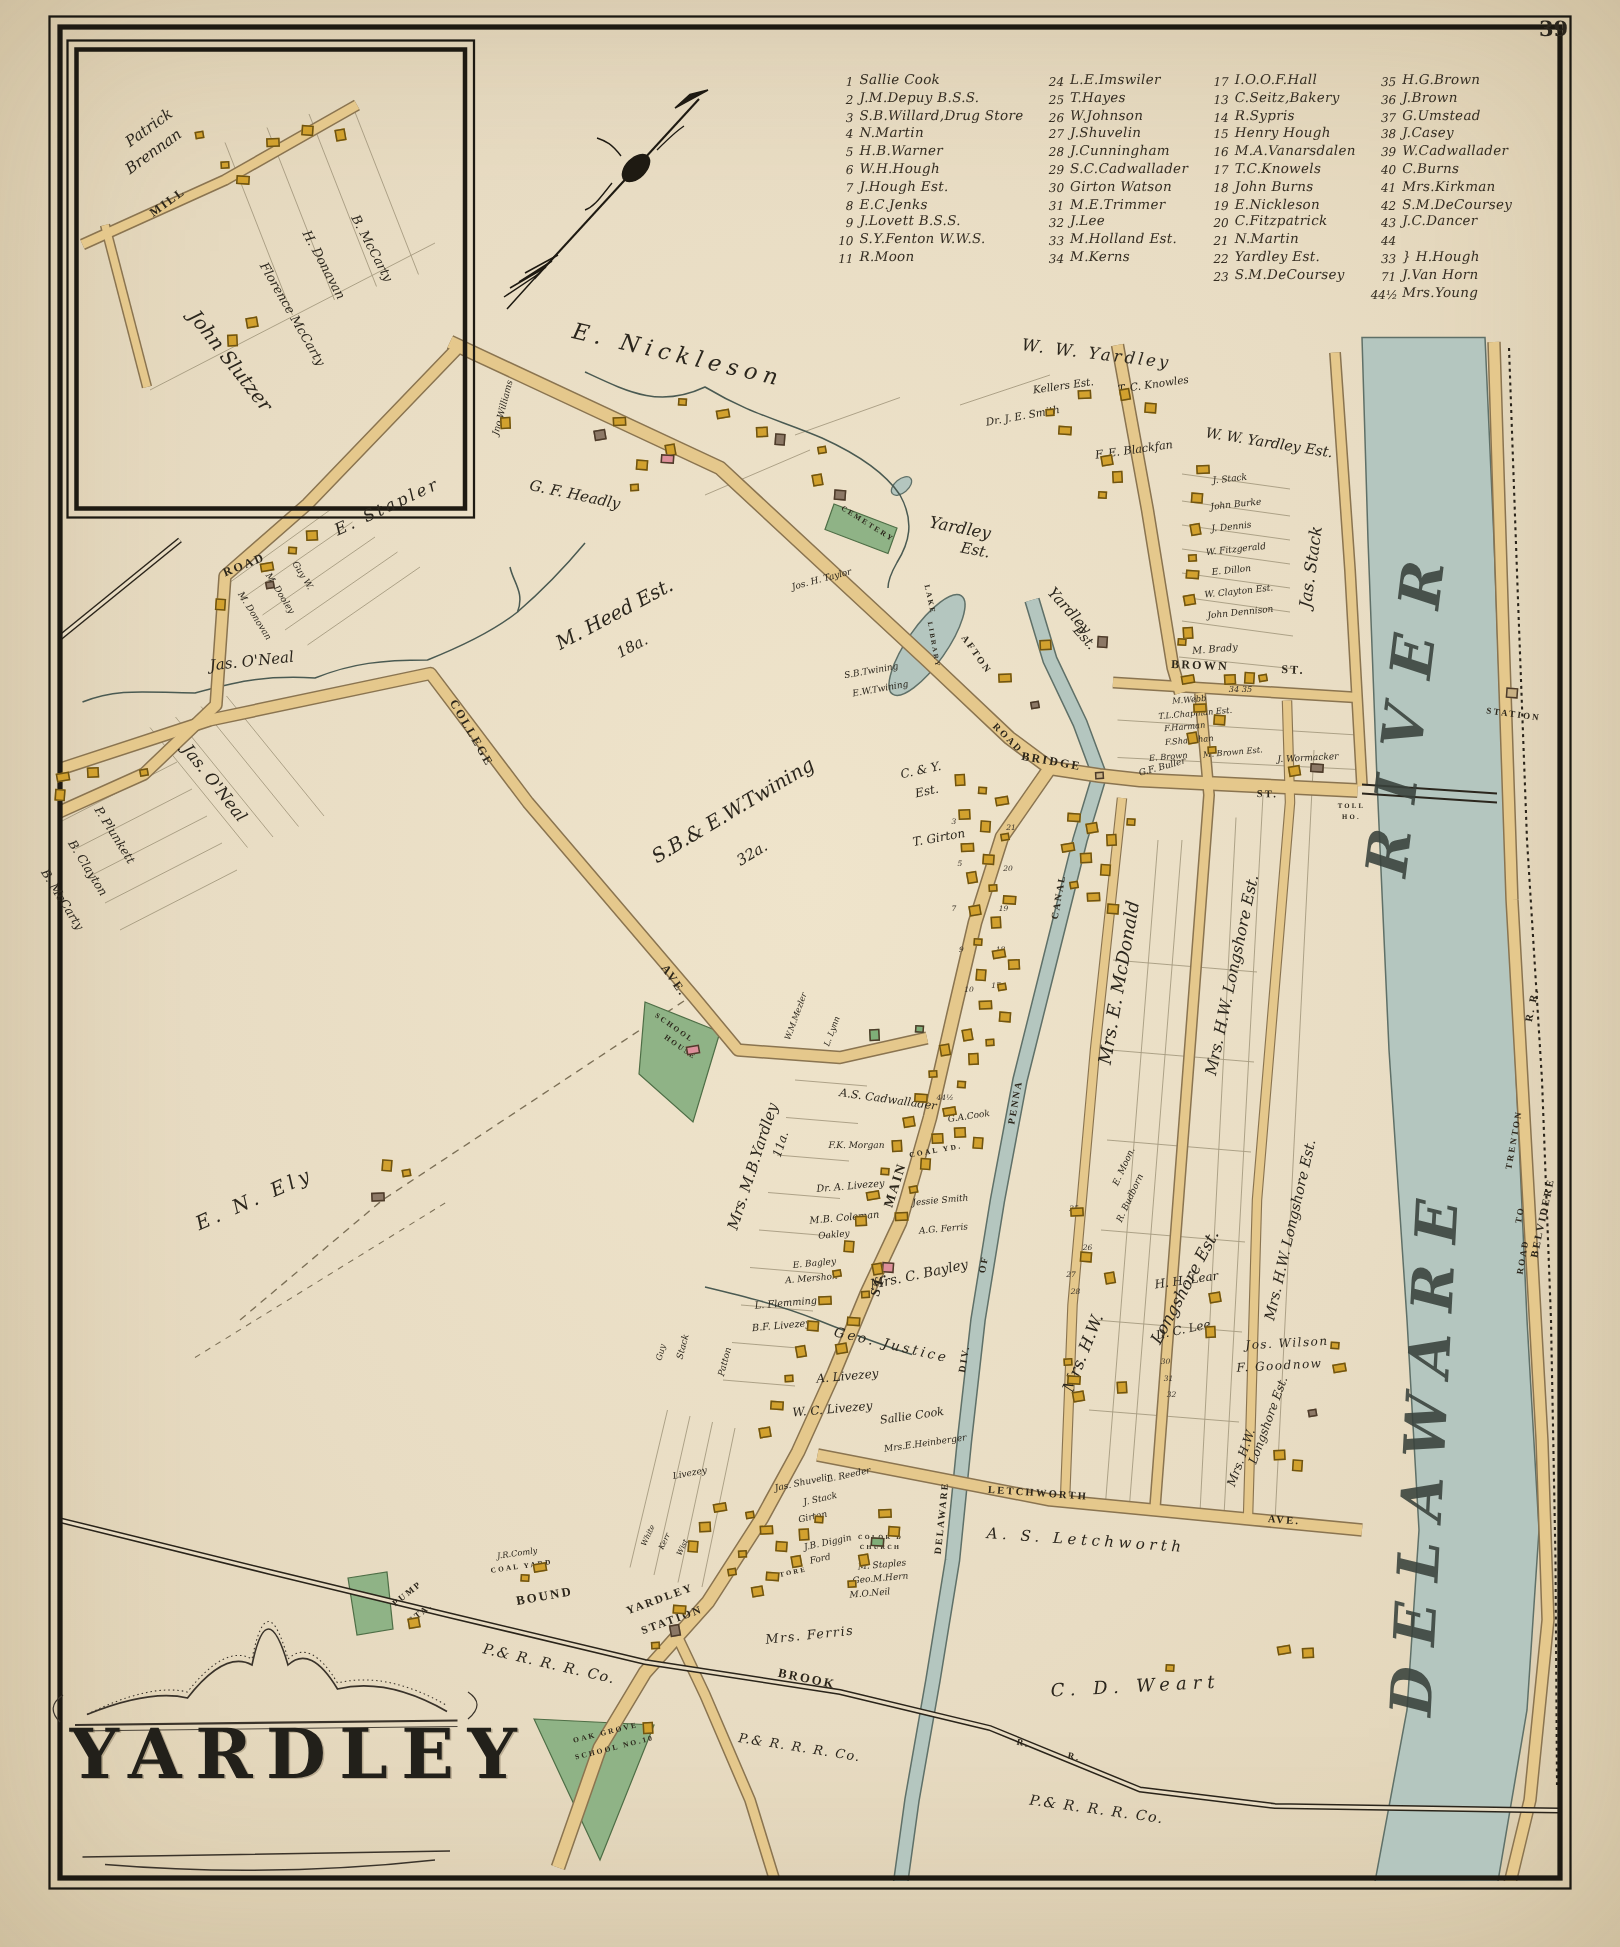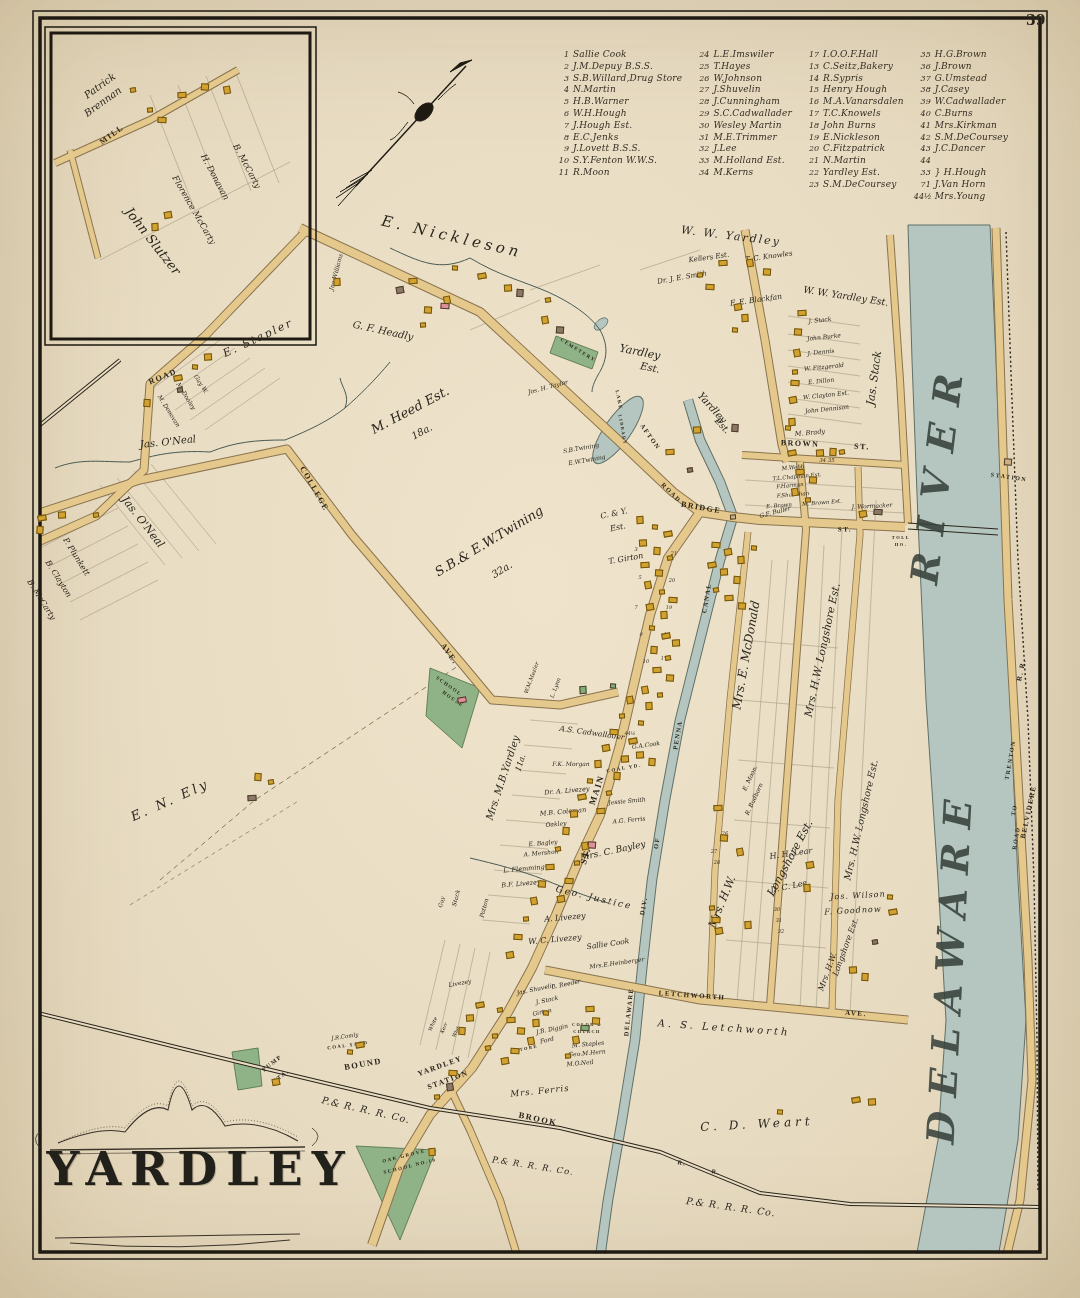--- a/index.html
+++ b/index.html
@@ -229,21 +229,21 @@
         <div class="lg-row">
           <span class="lg-no">28</span>
           <span class="lg-nm">J.Cunningham</span>
         </div>
         <div class="lg-row">
           <span class="lg-no">29</span>
           <span class="lg-nm">S.C.Cadwallader</span>
         </div>
         <div class="lg-row">
           <span class="lg-no">30</span>
-          <span class="lg-nm">Wesley Martin</span>
+          <span class="lg-nm">Girton Watson</span>
         </div>
         <div class="lg-row">
           <span class="lg-no">31</span>
           <span class="lg-nm">M.E.Trimmer</span>
         </div>
         <div class="lg-row">
           <span class="lg-no">32</span>
           <span class="lg-nm">J.Lee</span>
         </div>
         <div class="lg-row">

